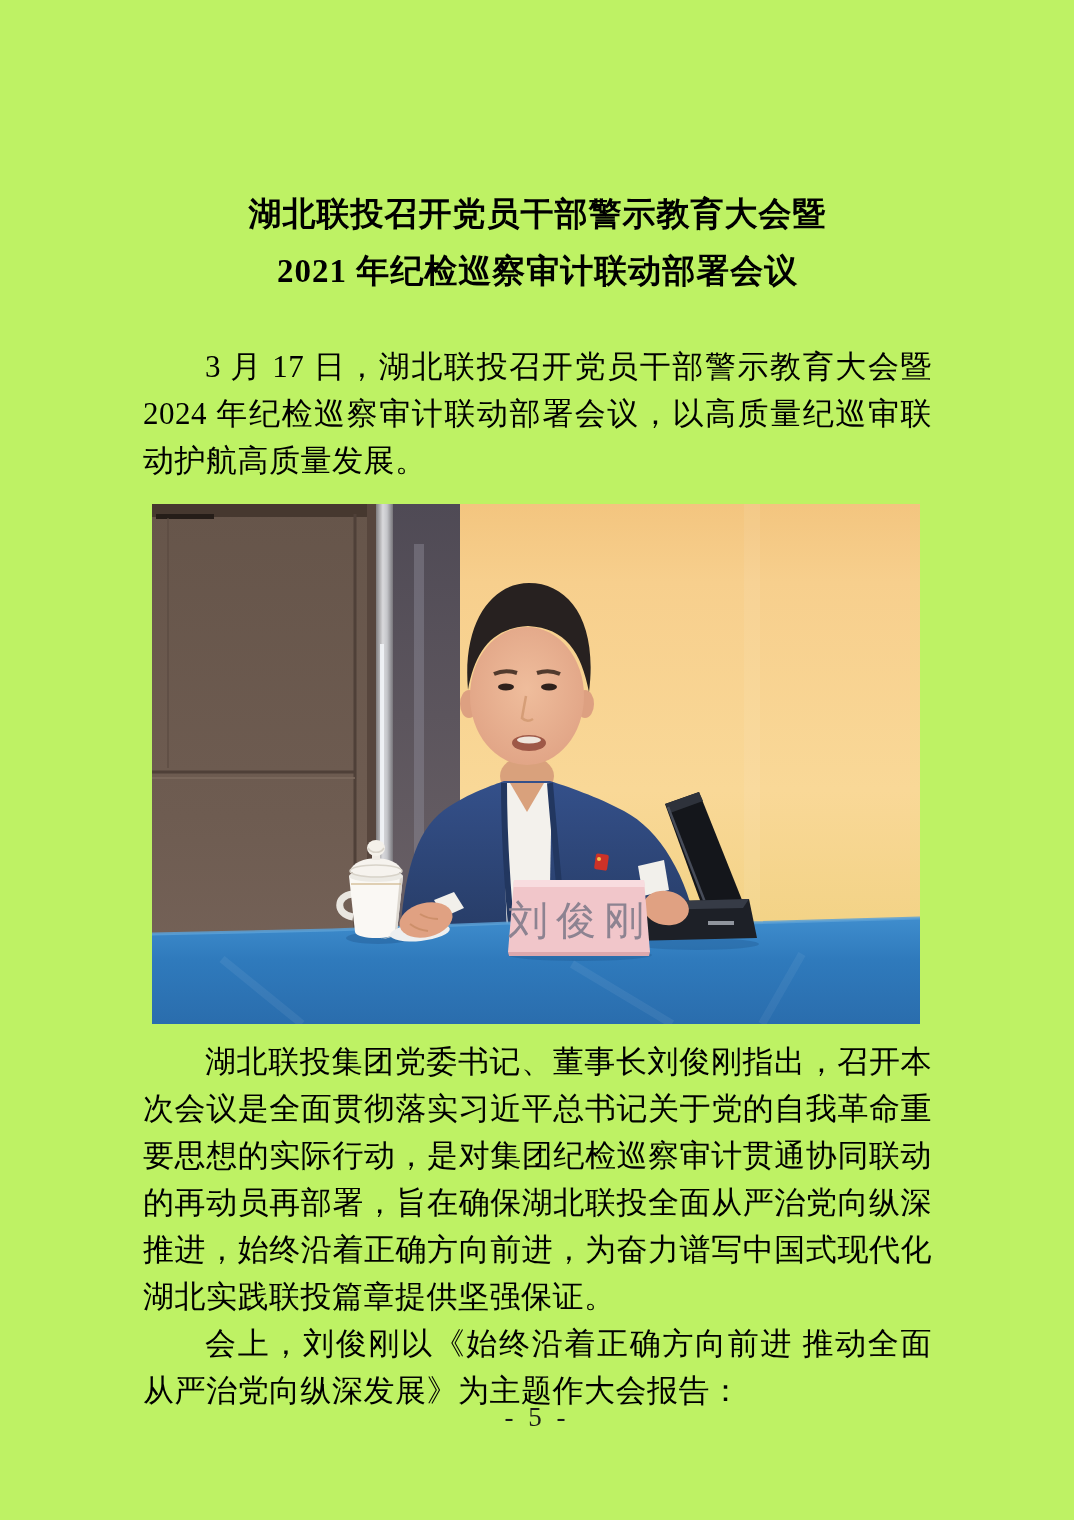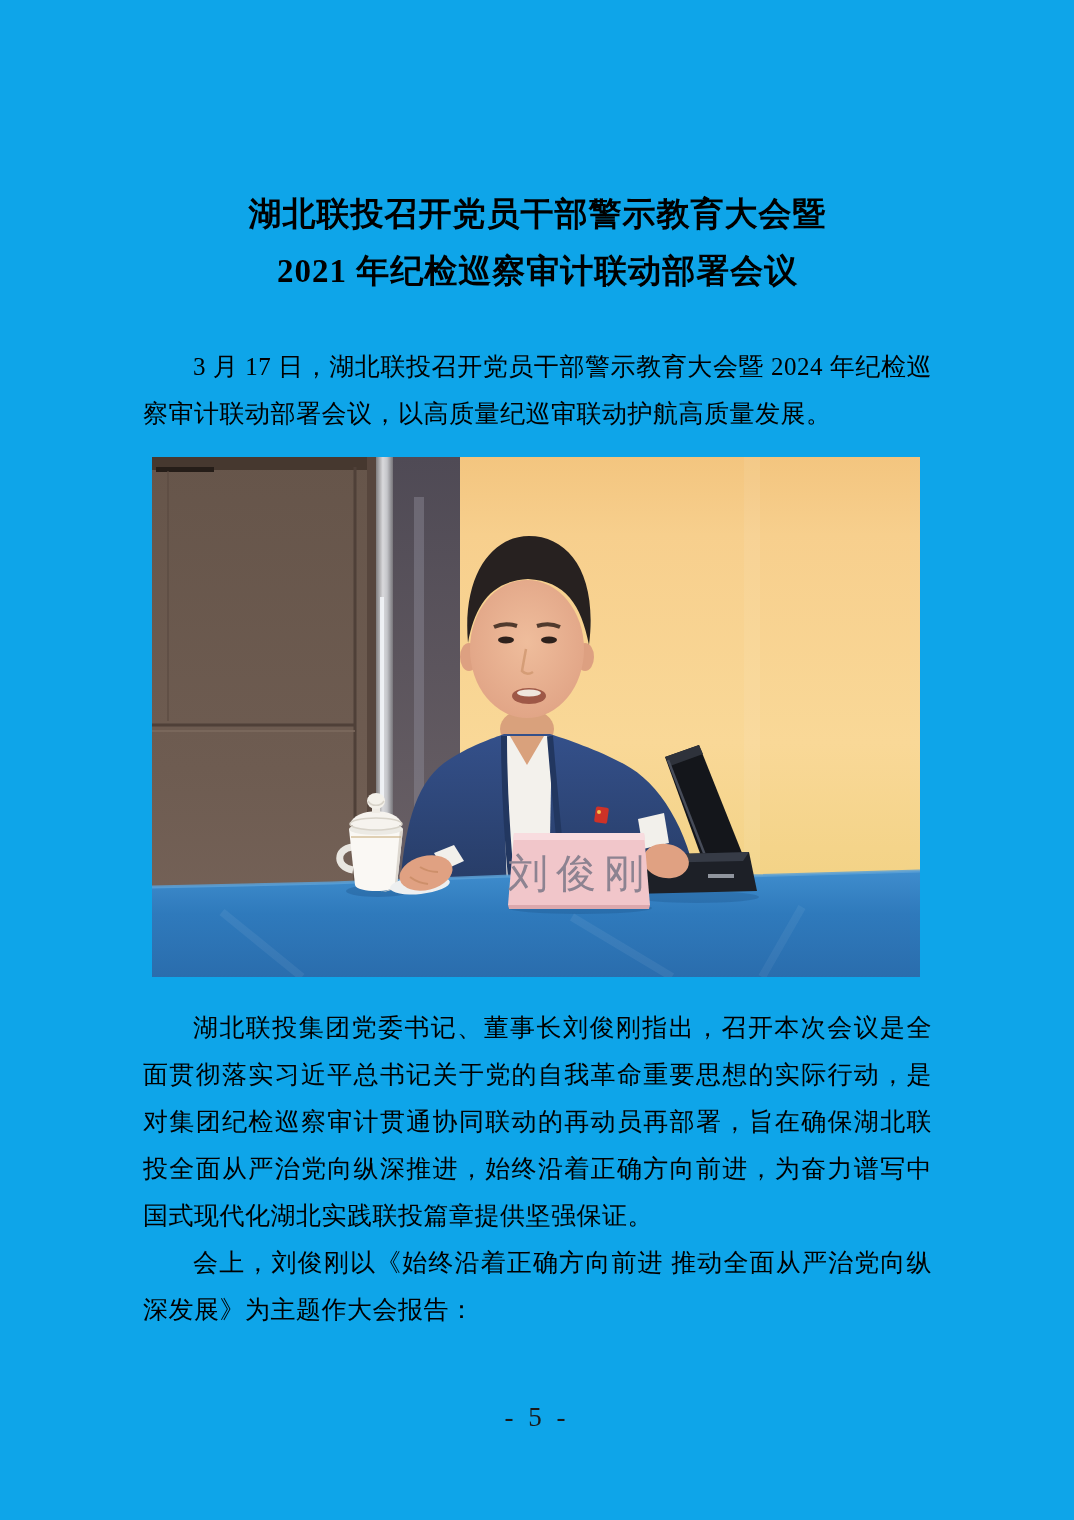--- a/index.html
+++ b/index.html
@@ -1,39 +1,39 @@
 <!DOCTYPE html>
 <html><head>
 <meta charset="utf-8">
 <style>
   html,body{margin:0;padding:0;background:#e8e8e8;}
   .page{
     position:relative;
     width:1074px;height:1520px;
-    background:#0ea5e9;
+    background:#bef264;
     margin:0 auto;
     overflow:hidden;
     font-family:"Liberation Serif","DejaVu Serif",serif;
     color:#000;
   }
   .content{position:absolute;left:143px;top:0;width:789px;}
   .doc-title{
     margin:186px 0 0 0;
     font-size:33px;font-weight:bold;
     line-height:57px;text-align:center;
     letter-spacing:1px;
   }
   .doc-title .title-line{display:block;}
   .para{
-    margin:0;font-size:25px;line-height:47px;
+    margin:0;font-size:31px;line-height:47px;
     text-align:justify;text-indent:2em;
     letter-spacing:0.5px;
   }
   .para.first{margin-top:43px;}
-  .para.after-photo{margin-top:27px;}
+  .para.after-photo{margin-top:14px;}
   .photo-figure{margin:20px 11px 0 9px;padding:0;width:768px;height:520px;}
   .photo-figure svg{display:block;}
   .footer-pagenum{
     position:absolute;left:0;top:1402px;width:100%;
     text-align:center;font-size:27px;letter-spacing:4px;
     color:#1a1a1a;
   }
 </style>
 </head>
 <body>

